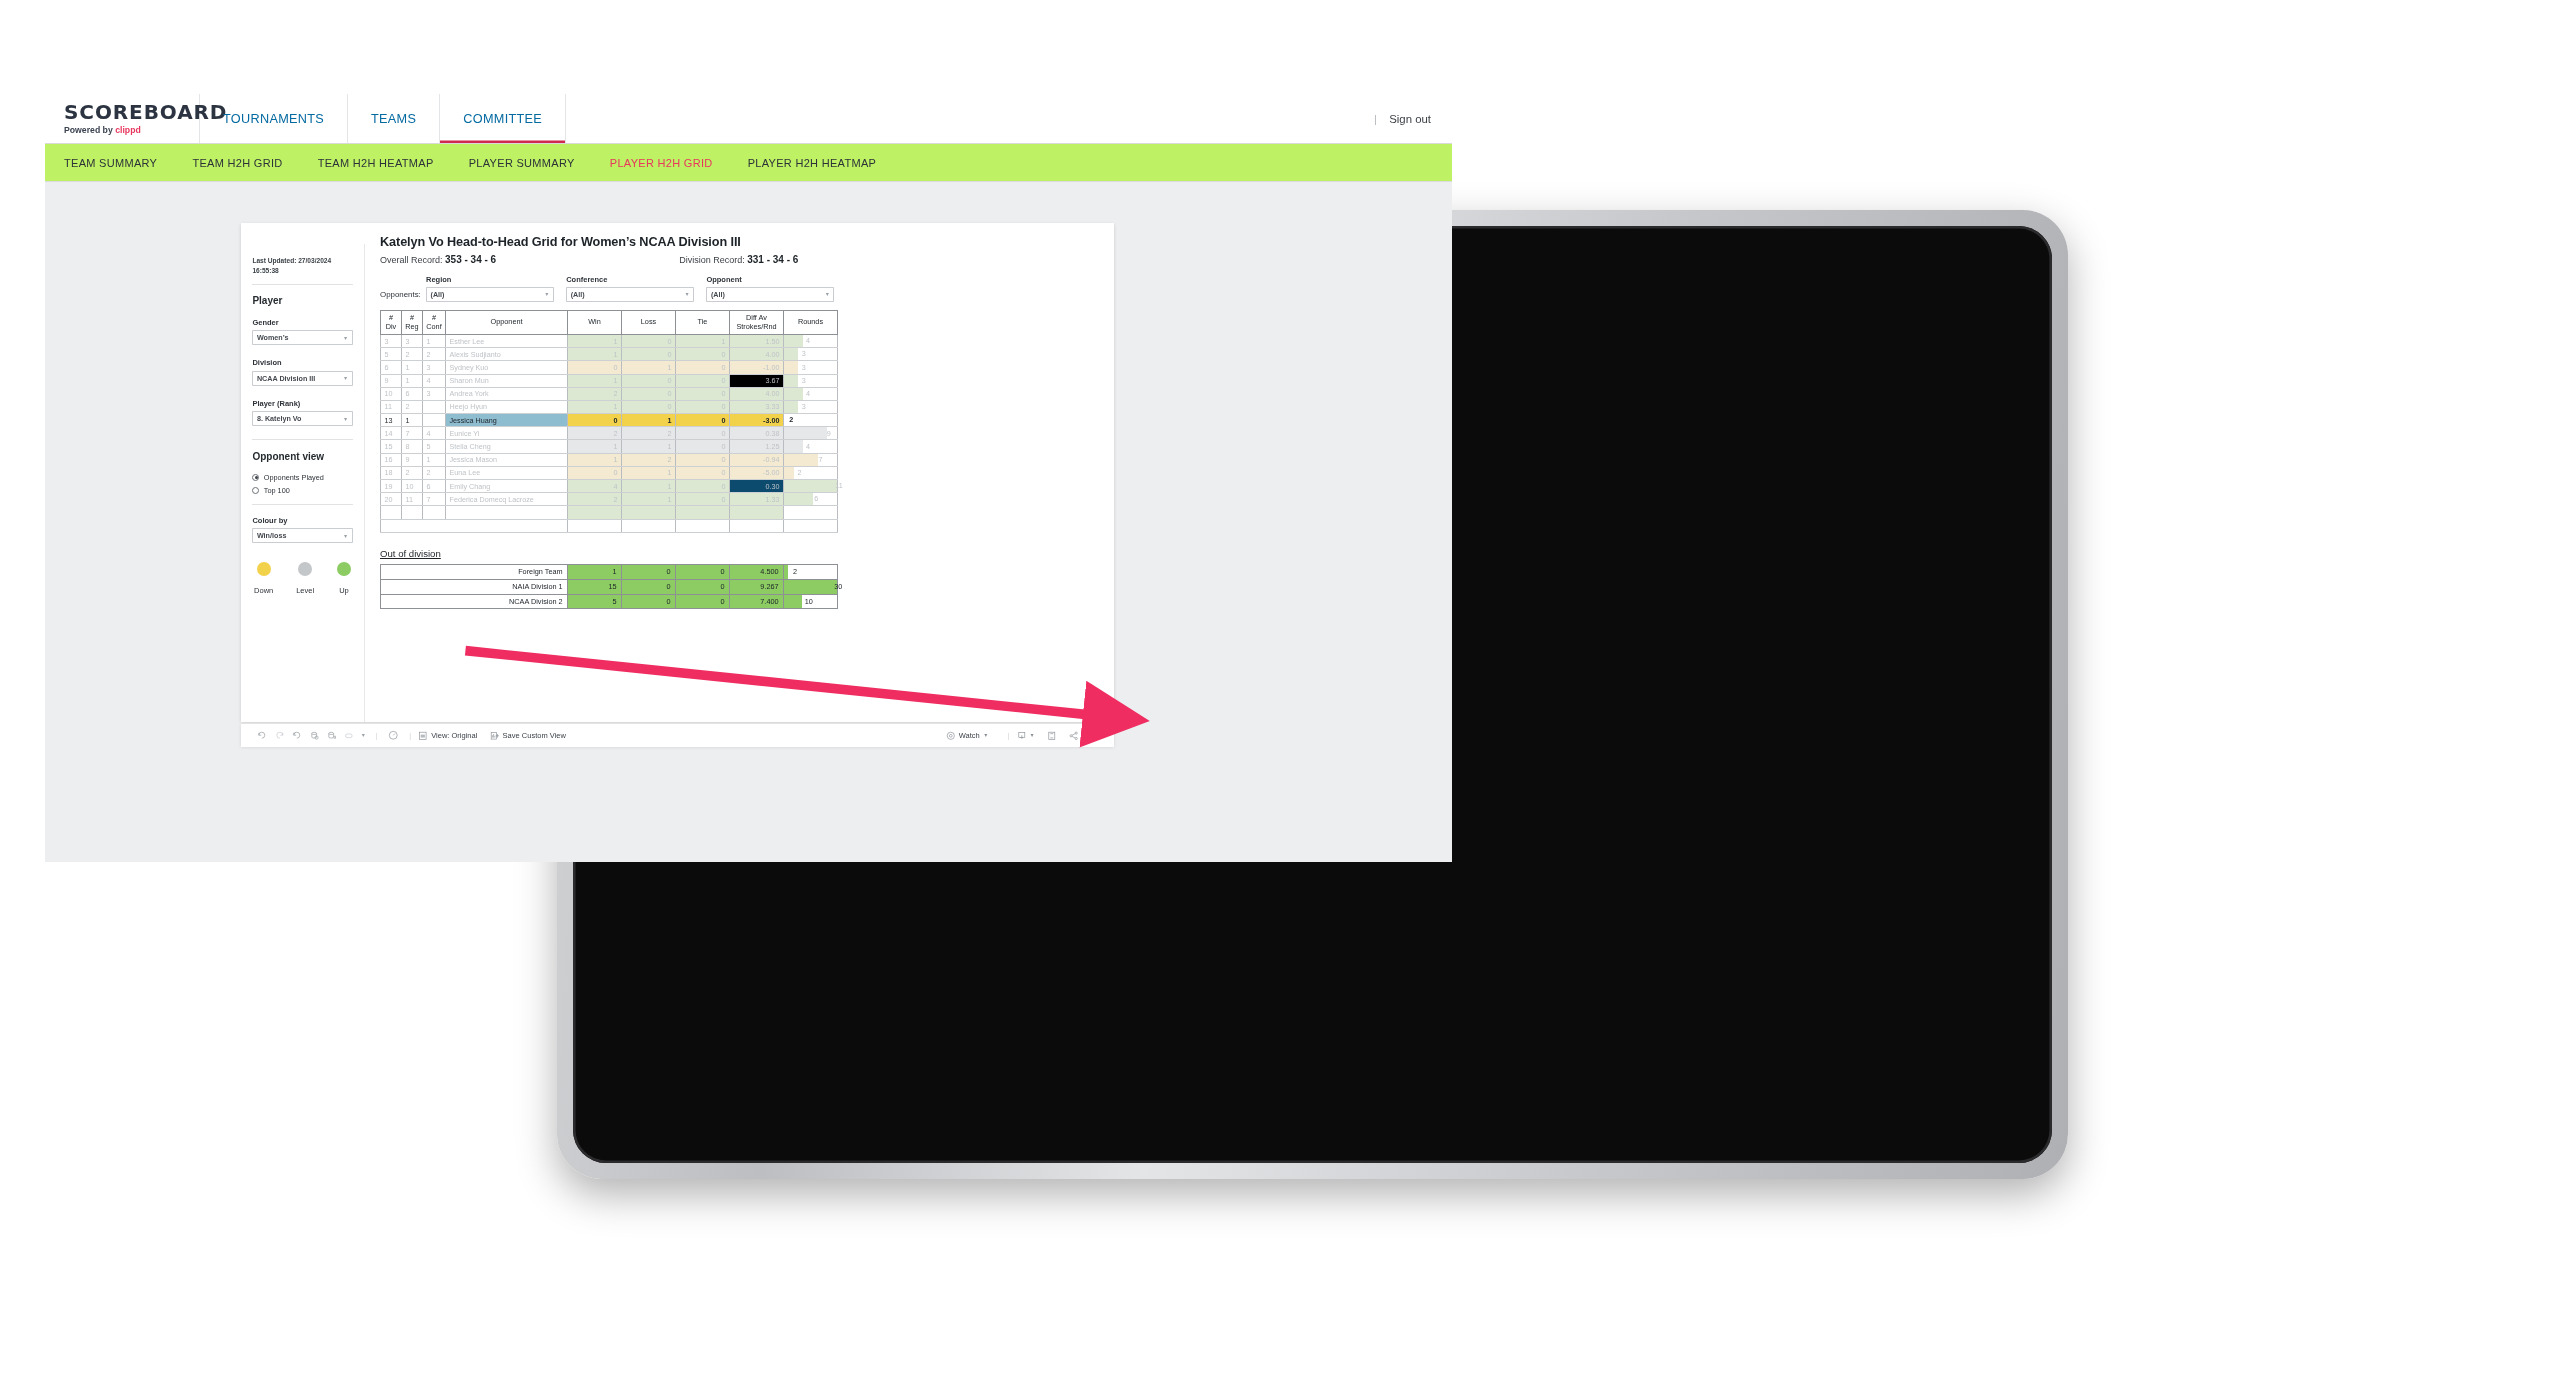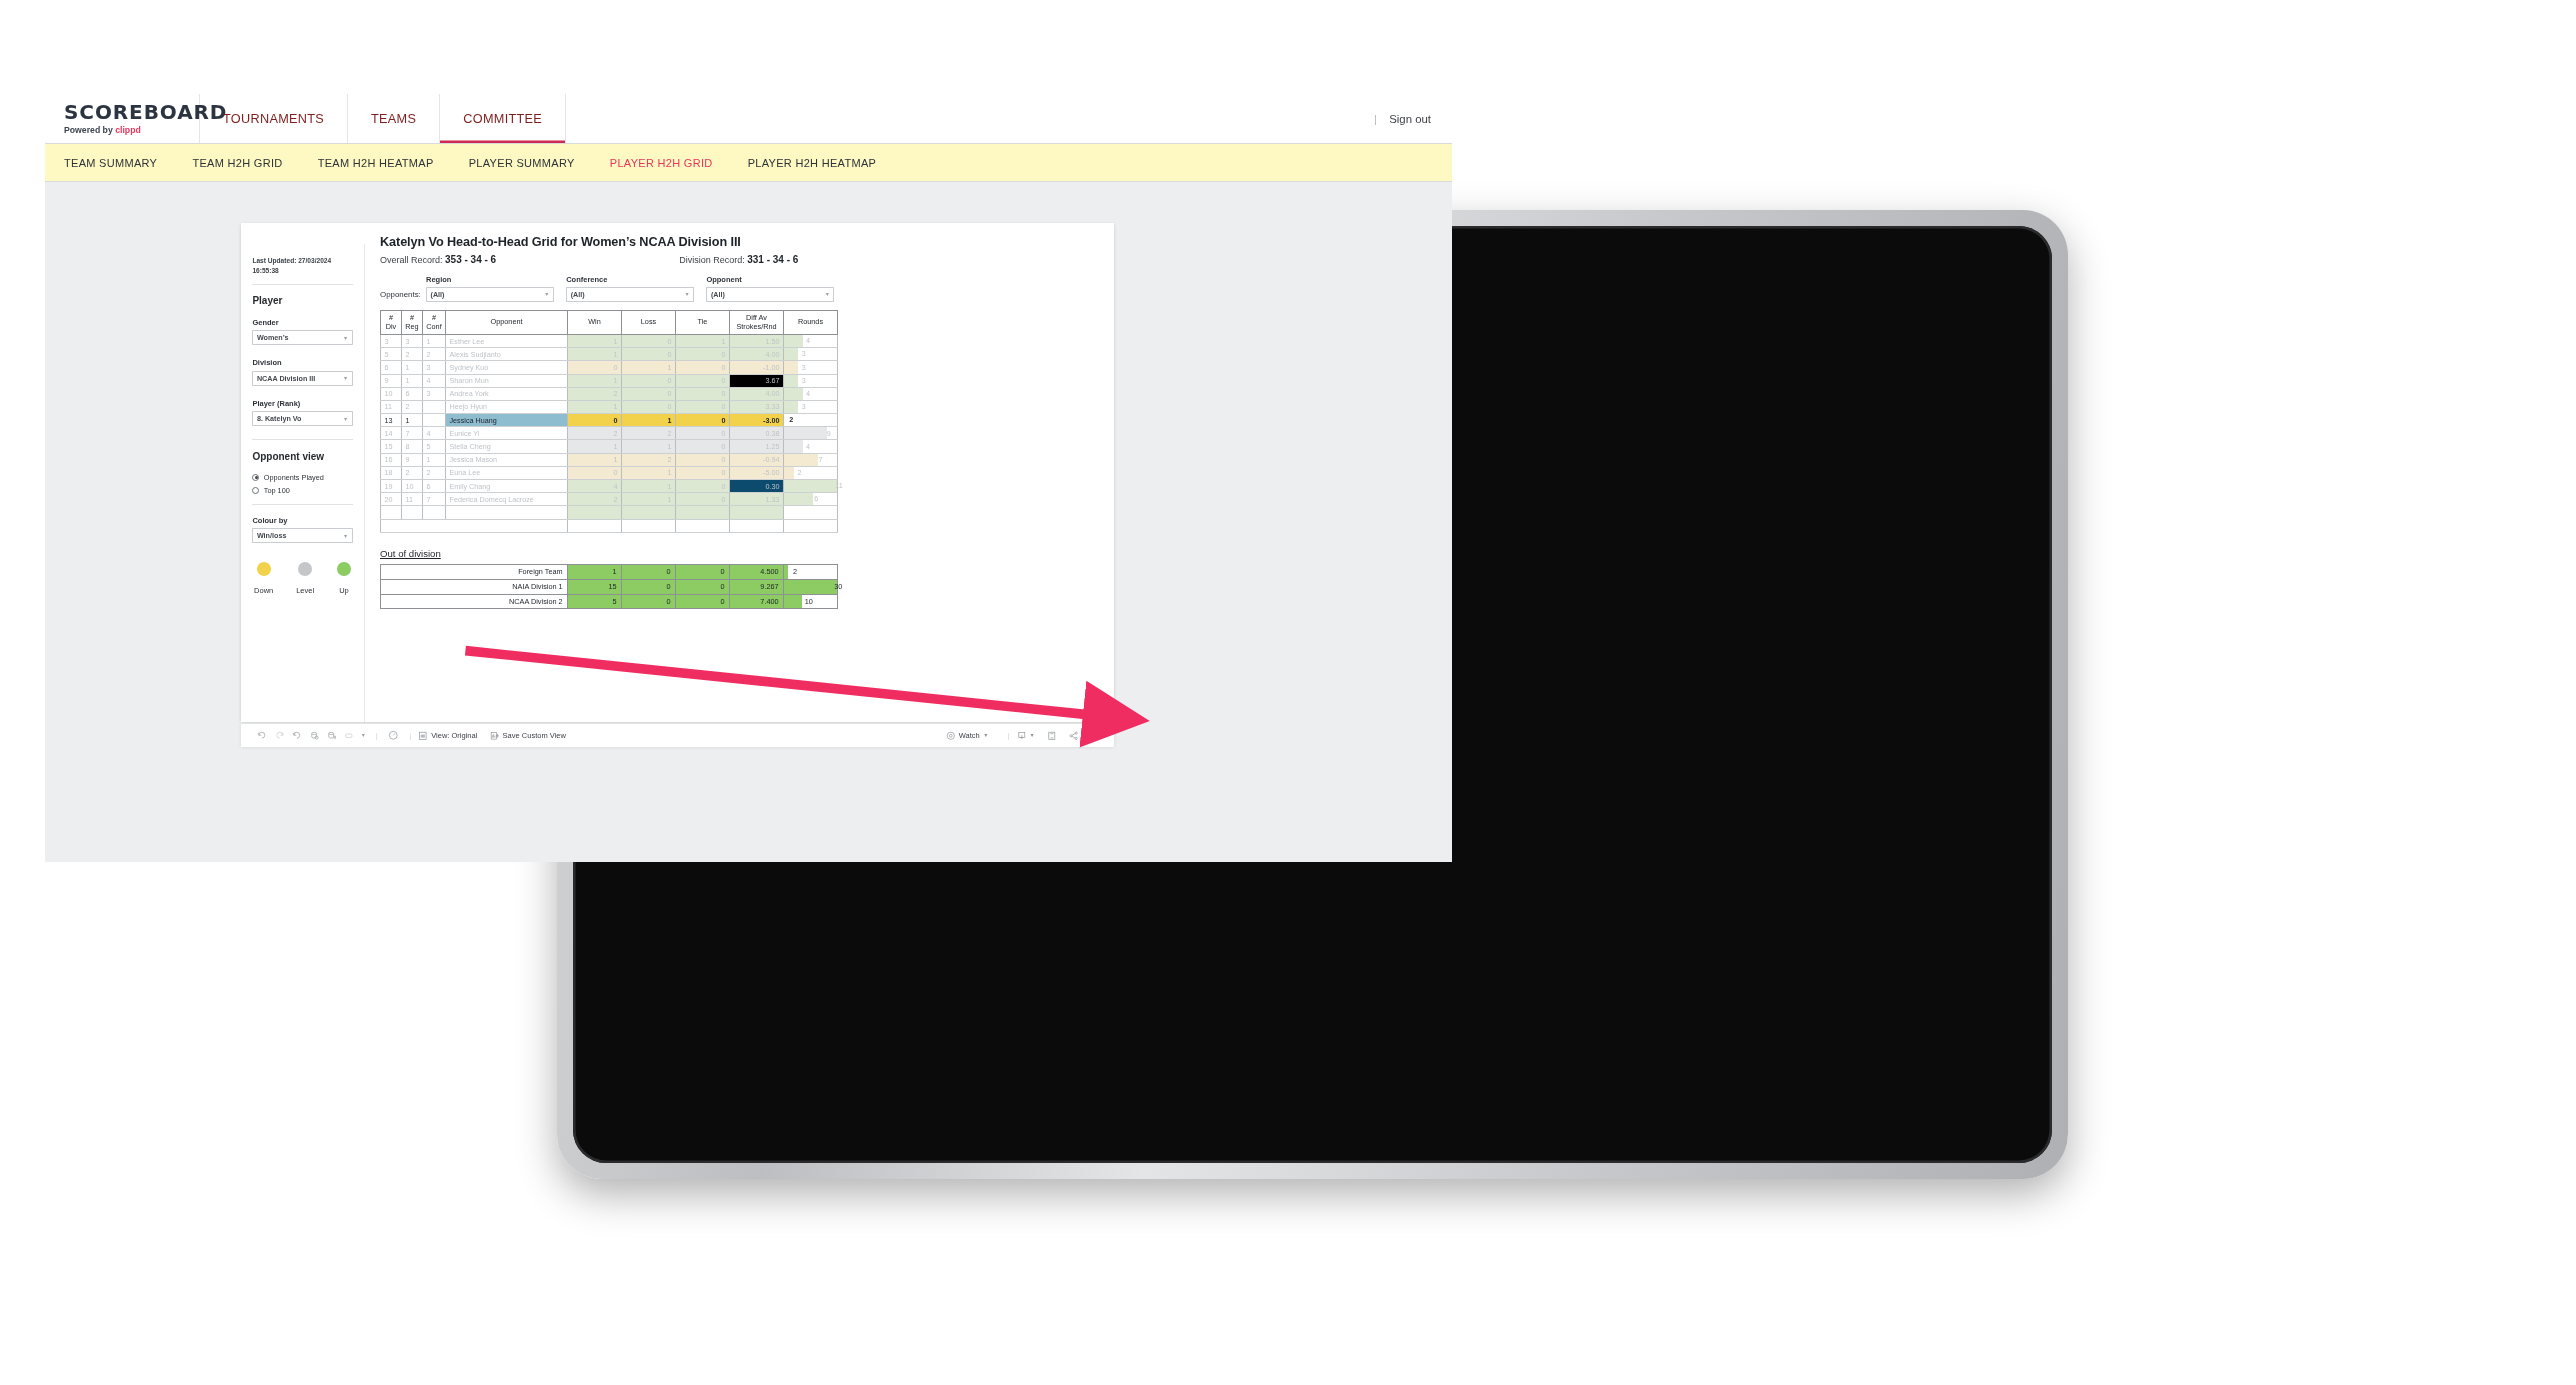--- a/index.html
+++ b/index.html
@@ -40,29 +40,29 @@
   .cam{position:absolute;left:610px;top:703px;width:11.4px;height:11.4px;border-radius:50%;background:#17181a;box-shadow:0 0 0 1.7px #36383b;}
 
   
   .app-header{height:49px;background:#fff;display:flex;align-items:stretch;border-bottom:0.9px solid #d7d9db;position:relative;}
   .logo-box{width:155px;display:flex;flex-direction:column;justify-content:center;padding-left:19px;box-sizing:border-box;border-right:0.9px solid #e3e5e7;}
   .logo-main{font-size:20px;font-weight:700;letter-spacing:0.9px;color:#2b3440;font-family:"DejaVu Sans",sans-serif;line-height:1;}
   .logo-sub{font-size:8.7px;color:#3b4350;margin-top:3.5px;font-weight:600;}
   .logo-sub b{color:#e8365d;font-weight:700;}
   .nav-main{display:flex;align-items:stretch;}
   .nav-main .item{
-    display:flex;align-items:center;padding:0 23px;font-size:12.7px;color:#7f1d1d;
+    display:flex;align-items:center;padding:0 23px;font-size:12.7px;color:#0369a1;
     letter-spacing:0.3px;border-right:0.9px solid #e3e5e7;cursor:pointer;
   }
   .nav-main .item.active{box-shadow:inset 0 -2.6px 0 #cf2b51;}
   .signout{position:absolute;right:21px;top:0;bottom:0;display:flex;align-items:center;gap:12.2px;font-size:11.4px;color:#3a3f45;}
   .signout .bar{color:#b9bcbf;}
 
   
-  .subnav{height:37px;background:#fef9c3;border-bottom:0.9px solid #d9dbdd;display:flex;align-items:center;padding-left:19px;gap:0;}
+  .subnav{height:37px;background:#bef264;border-bottom:0.9px solid #d9dbdd;display:flex;align-items:center;padding-left:19px;gap:0;}
   .subnav .tab{font-size:11px;letter-spacing:0.3px;color:#2d3238;padding:0 23px 0 0;margin-right:12.2px;cursor:pointer;white-space:nowrap;}
   .subnav .tab.active{color:#e8365d;}
 
   
   .dash{position:relative;height:calc(100% - 86px);background:#eceef0;}
   .panel{
     position:absolute;left:196px;top:41px;width:873px;height:499px;
     background:#fff;box-shadow:0 0.9px 3.5px rgba(0,0,0,.14);display:flex;
   }
 

